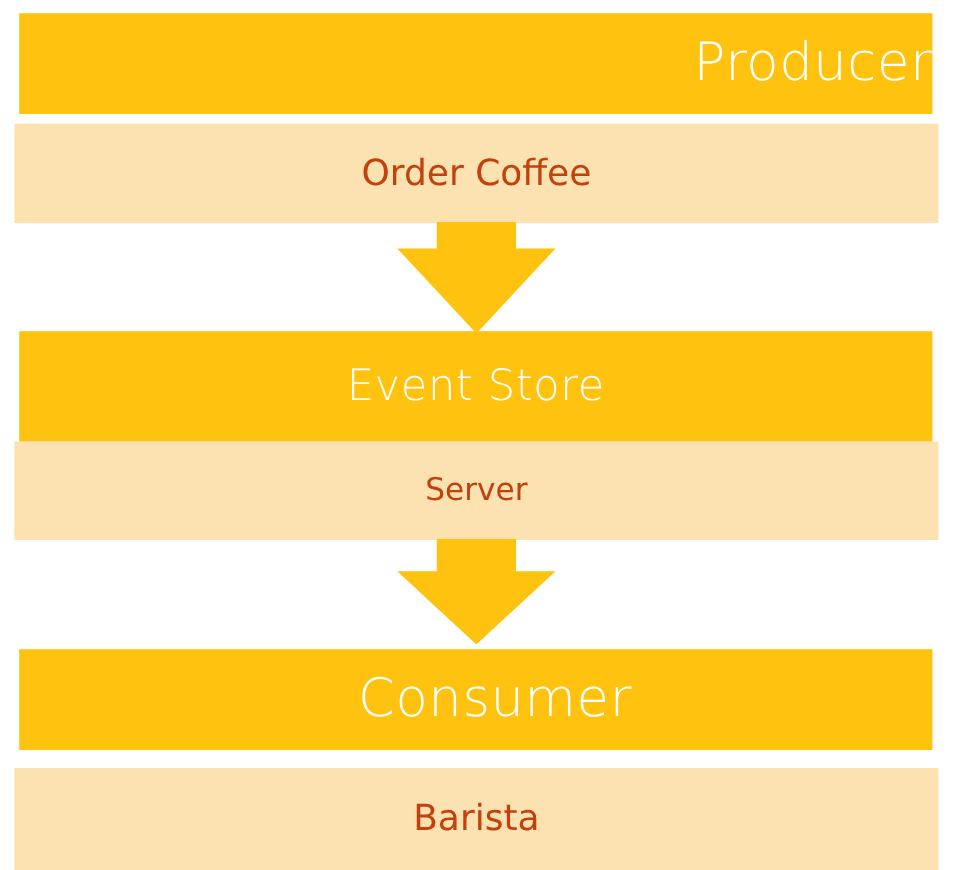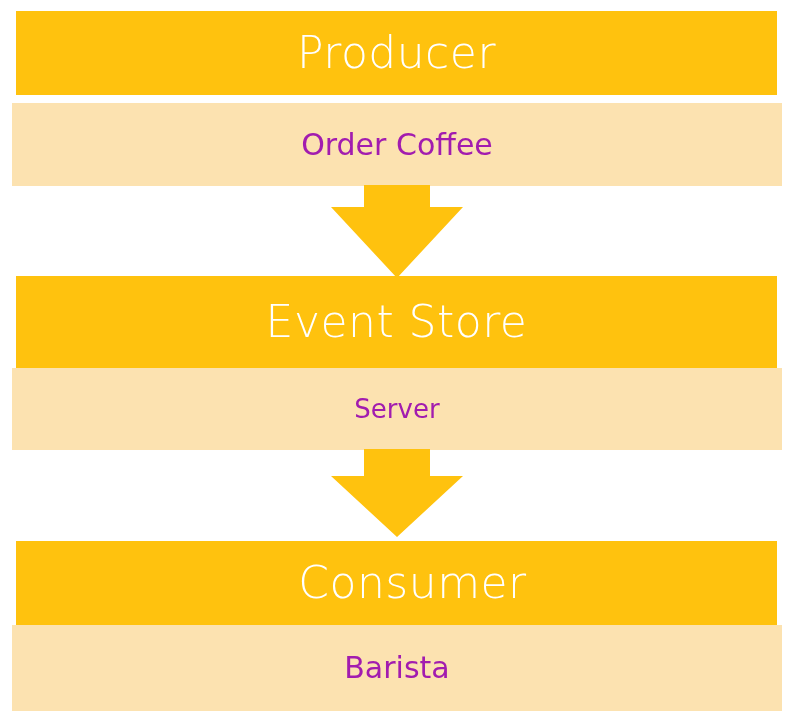--- a/index.html
+++ b/index.html
@@ -49,43 +49,43 @@
     position: absolute;
     left: 12px;
     width: 770px;
     background: #FCE2B0;
     display: flex;
     align-items: center;
     justify-content: center;
     box-sizing: border-box;
   }
   .node-subtitle {
-    color: #a21caf;
+    color: #c2410c;
     font-family: "DejaVu Sans", sans-serif;
     font-weight: 400;
     line-height: 1;
     white-space: nowrap;
   }
 
   
-  #group-producer .node-header  { top: 11px;  height: 84px; }
+  #group-producer .node-header  { top: 11px;  height: 84px; justify-content: flex-end; }
   #group-producer .node-title   { font-size: 44px; }
   #group-producer .node-subband { top: 103px; height: 83px; }
   #group-producer .node-subtitle{ font-size: 30px; }
 
   
   #group-event-store .node-header  { top: 276px; height: 92px; }
-  #group-event-store .node-title   { font-size: 44px; }
+  #group-event-store .node-title   { font-size: 36px; }
   #group-event-store .node-subband { top: 368px; height: 82px; }
   #group-event-store .node-subtitle{ font-size: 26px; }
 
   
   #group-consumer .node-header  { top: 541px; height: 84px; }
   #group-consumer .node-title   { font-size: 44px; margin-left: 32px; }
-  #group-consumer .node-subband { top: 625px; height: 86px; }
+  #group-consumer .node-subband { top: 640px; height: 86px; }
   #group-consumer .node-subtitle{ font-size: 30px; }
 
   
   .flow-arrow {
     position: absolute;
     left: 331px;
     width: 132px;
     display: block;
   }
   #arrow-producer-to-store  { top: 185px; height: 93px; }

